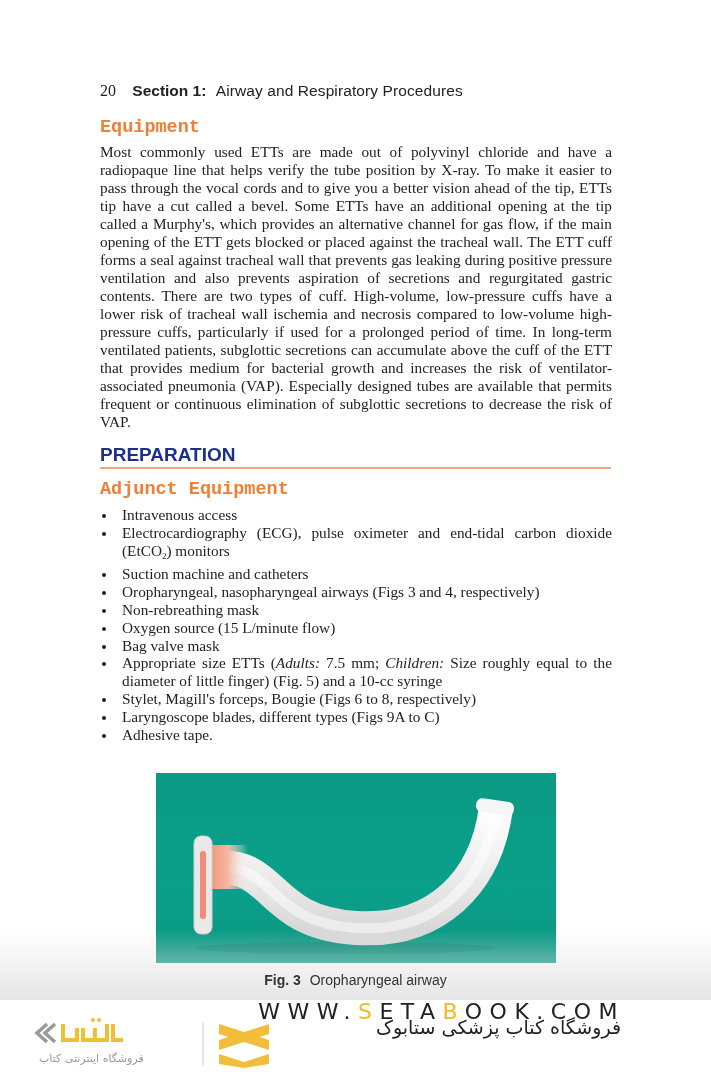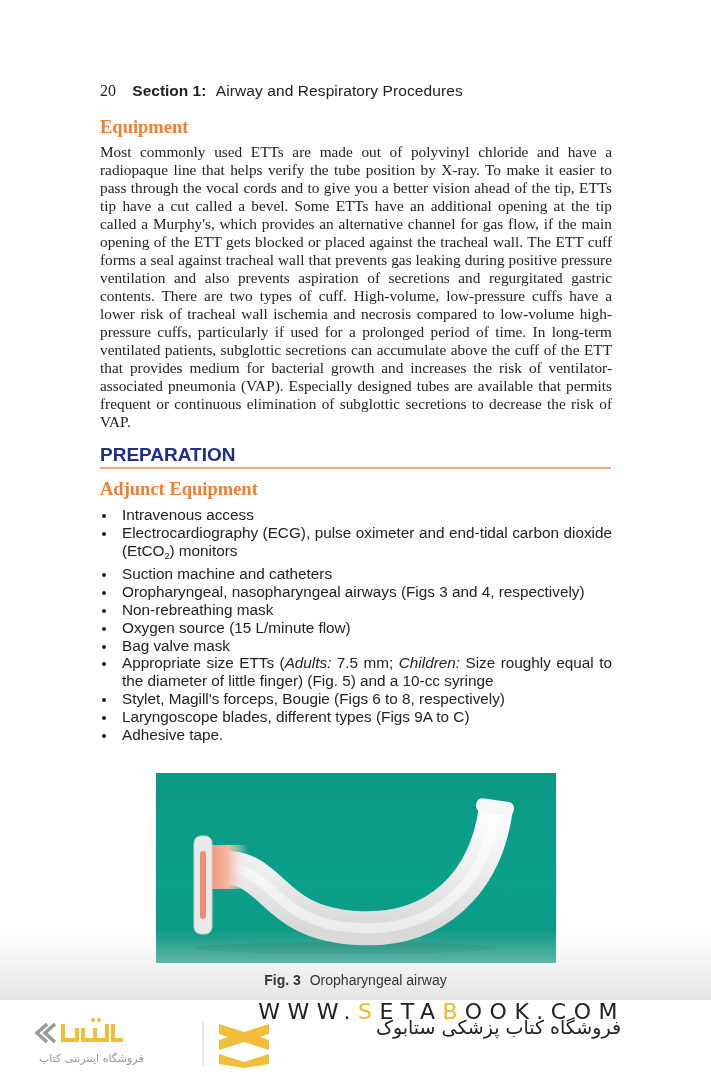--- a/index.html
+++ b/index.html
@@ -2,24 +2,24 @@
 <html><head>
 <meta charset="utf-8">
 <style>
   html, body { margin:0; padding:0; }
   body { width:711px; height:1080px; background:#ffffff; position:relative; overflow:hidden; font-family:"DejaVu Serif", serif; color:#222; }
   .page { position:absolute; left:0; top:0; width:641px; height:1080px; }
   .running-head { position:absolute; left:100px; top:82px; font-family:"Liberation Sans", sans-serif; font-size:15.5px; color:#222; white-space:nowrap; }
   .running-head .pg { font-family:"Liberation Serif", serif; margin-right:12px; font-size:16px; }
   .running-head .sec { font-weight:bold; margin-right:5px; }
   .running-head .title { font-weight:normal; letter-spacing:0.1px; }
-  .h-orange { position:absolute; left:100px; font-family:Liberation Serif, serif; font-weight:bold; color:#f07f33; font-size:18.5px; }
+  .h-orange { position:absolute; left:100px; font-family:Liberation Mono, monospace; font-weight:bold; color:#f07f33; font-size:18.5px; }
   .h-blue { position:absolute; left:100px; top:444px; width:511px; font-family:"Liberation Sans", sans-serif; font-weight:bold; color:#1c2f8e; font-size:19px; padding-bottom:1px; border-bottom:2px solid #f4a77a; }
   .para { position:absolute; left:100px; top:143px; width:512px; font-family:"Liberation Serif", serif; font-size:15.3px; line-height:18px; text-align:justify; color:#222; }
-  .list { position:absolute; left:100px; top:506px; width:512px; margin:0; padding:0; list-style:none; font-family:Liberation Sans, sans-serif; font-size:15.3px; line-height:17.8px; color:#222; }
+  .list { position:absolute; left:100px; top:506px; width:512px; margin:0; padding:0; list-style:none; font-family:Liberation Serif, serif; font-size:15.3px; line-height:17.8px; color:#222; }
   .list li { position:relative; padding-left:22px; text-align:justify; }
   .list li .bullet { position:absolute; left:0; top:0; width:12px; }
   .list li .bullet::before { content:""; position:absolute; left:2px; top:8px; width:4px; height:4px; border-radius:50%; background:#222; }
   .list sub { font-size:9px; vertical-align:-3px; }
   .fig-wrap { position:absolute; left:156px; top:773px; width:400px; height:190px; background:linear-gradient(180deg,#0b9a83 0%,#0aa08a 60%,#0c9782 100%); overflow:hidden; }
   .shade { position:absolute; left:0; top:930px; width:711px; height:70px; background:linear-gradient(180deg, rgba(255,255,255,0) 0%, rgba(225,225,225,0.85) 100%); }
   .caption { position:absolute; left:0; top:972px; width:711px; text-align:center; font-family:"Liberation Sans", sans-serif; font-size:14px; color:#333; }
   .caption .fig-num { font-weight:bold; margin-right:5px; }
   .source { position:absolute; left:0; top:993px; width:711px; height:9px; overflow:hidden; text-align:center; font-family:"Liberation Sans", sans-serif; font-size:10.5px; color:#555; }
   .footer { position:absolute; left:0; top:1002px; width:711px; height:78px; background:#fff; }

